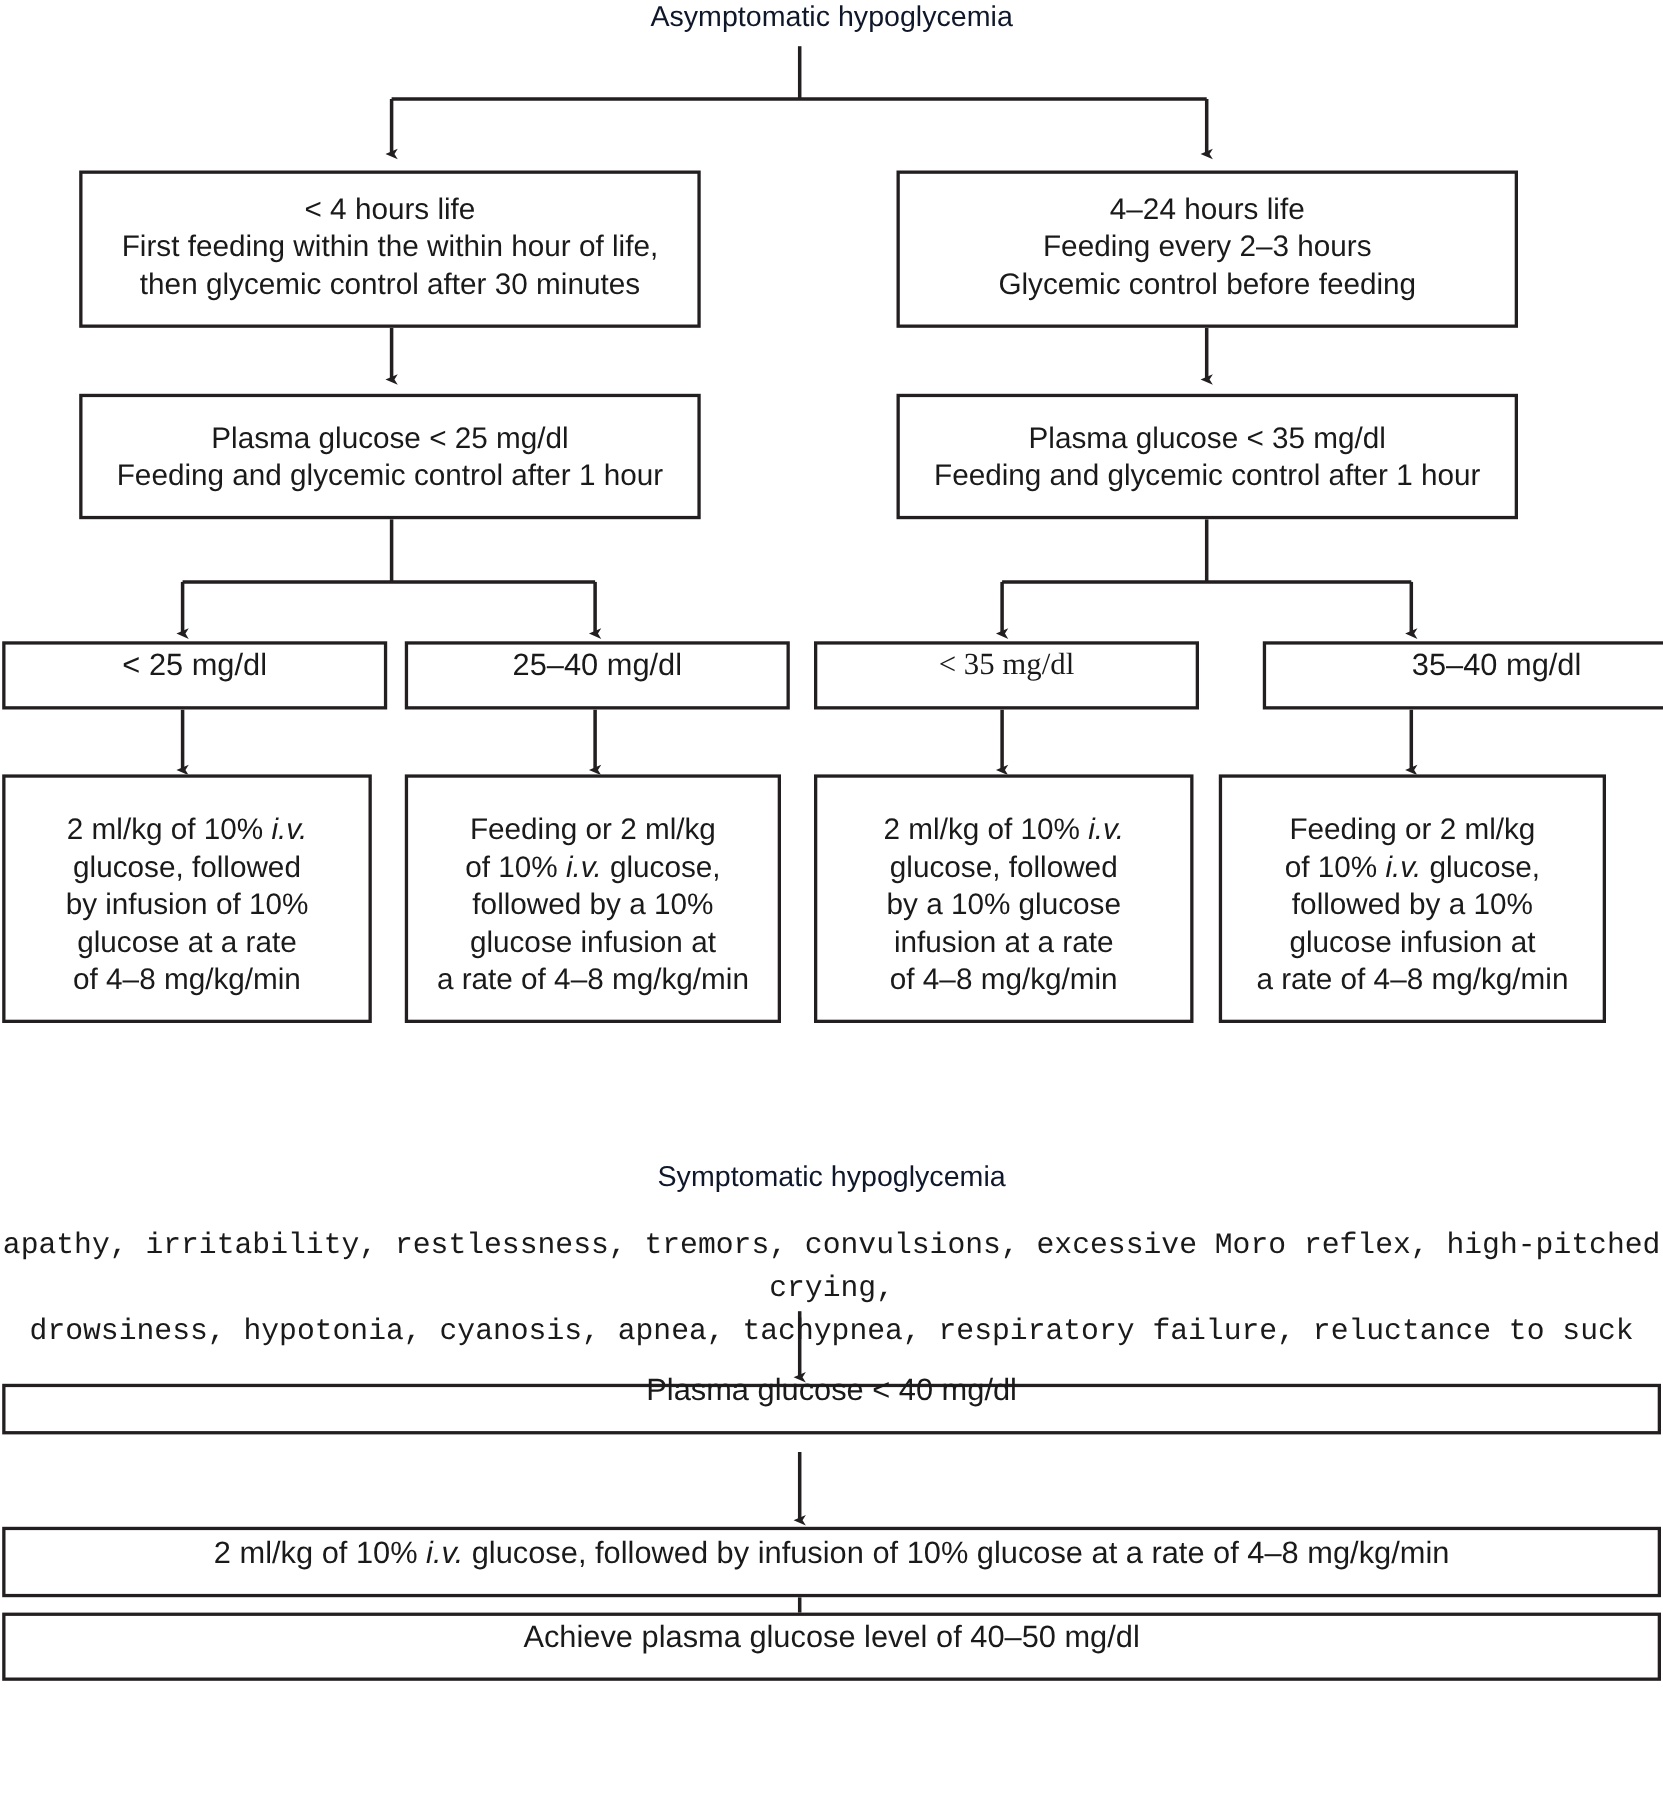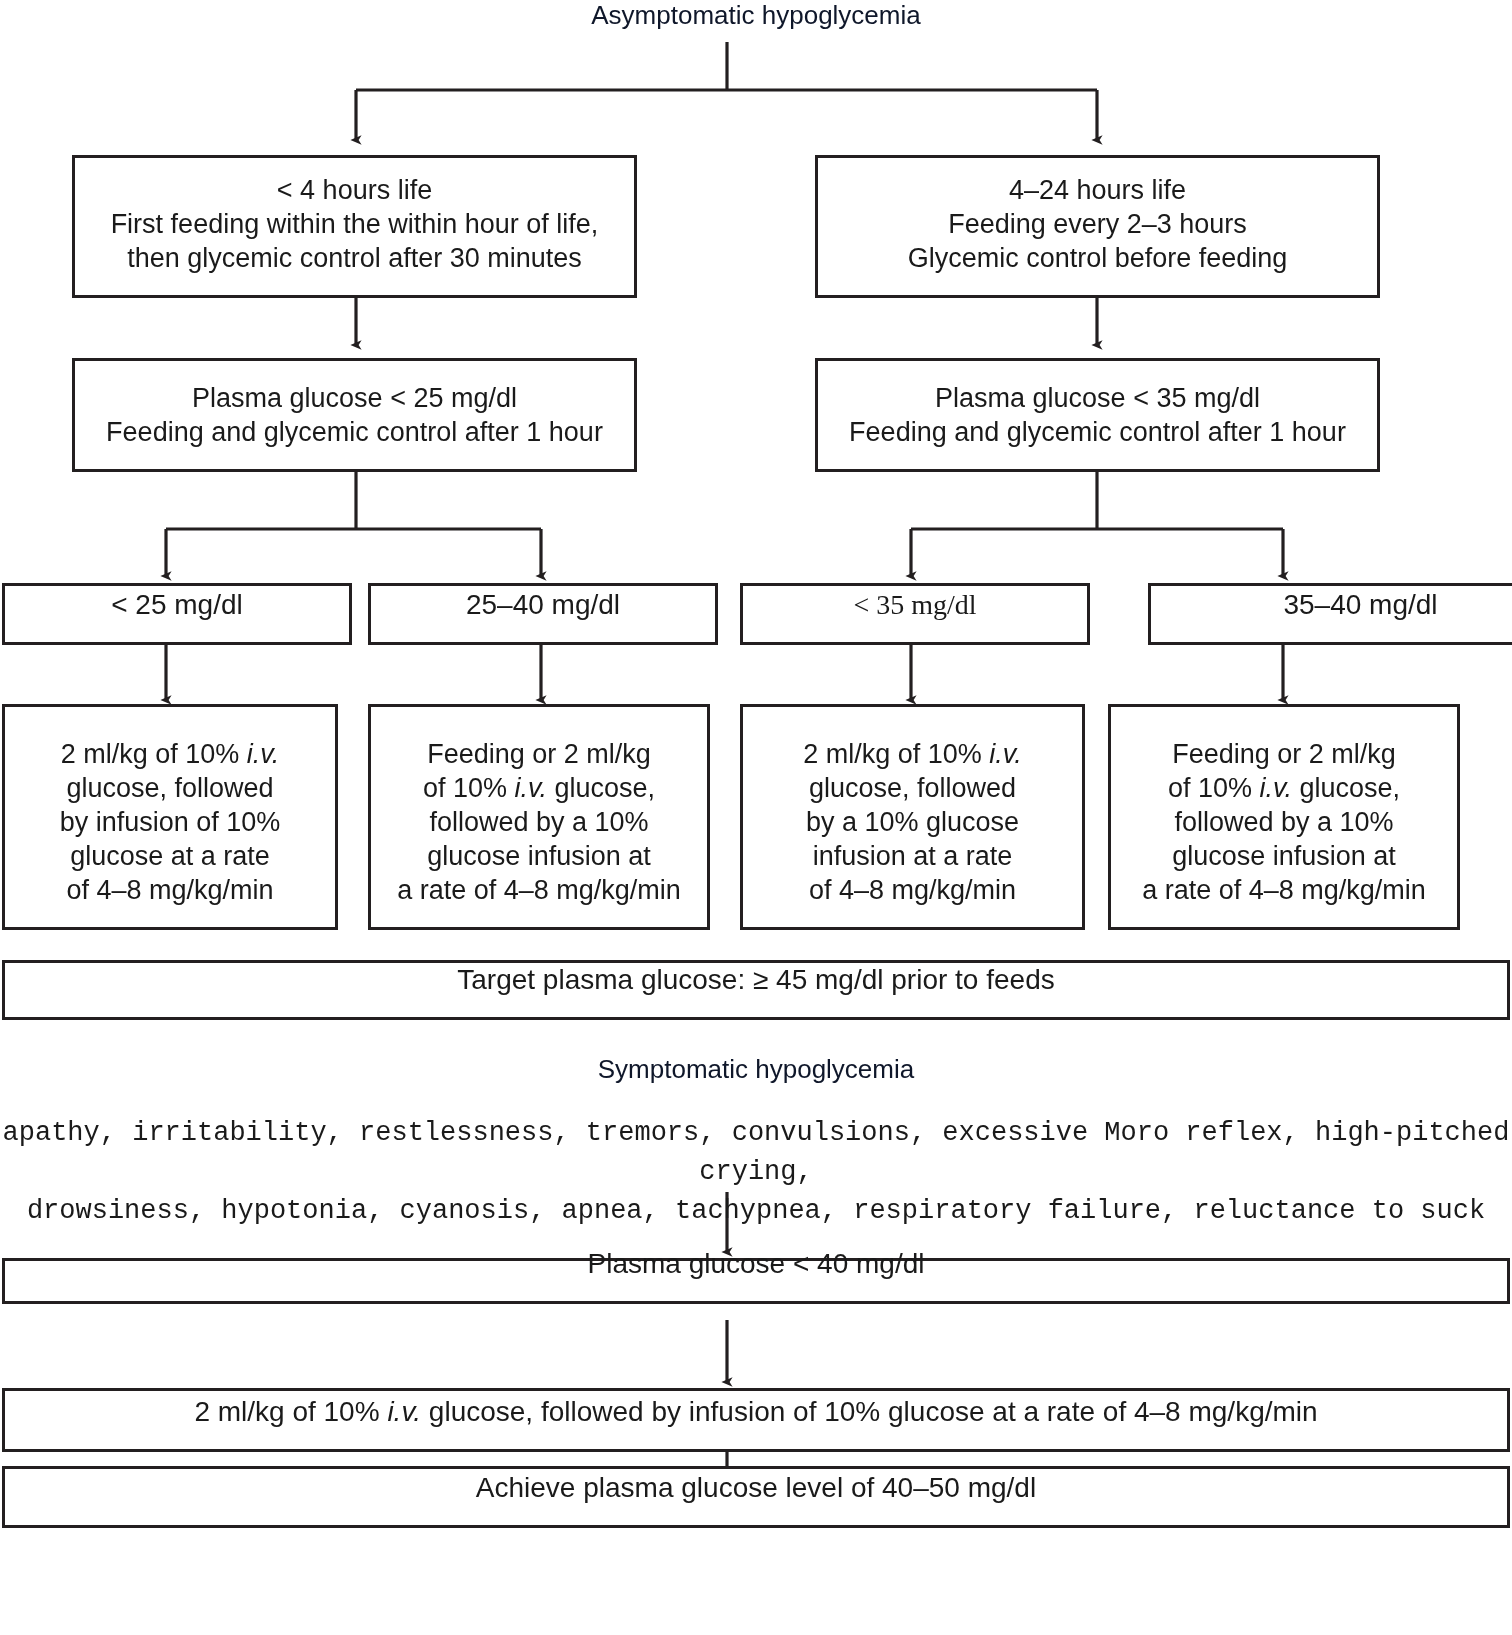--- a/index.html
+++ b/index.html
@@ -180,23 +180,20 @@
   <div class="box tbox" style="left:1108px; top:704px; width:352px; height:226px;">
     <div class="inner">
         <div>Feeding or 2 ml/kg</div>
         <div>of 10% <span class="ital">i.v.</span> glucose,</div>
         <div>followed by a 10%</div>
         <div>glucose infusion at</div>
         <div>a rate of 4–8 mg/kg/min</div>
       </div>
   </div>
 
-  <div class="box widebox" style="left:2px; top:960px; width:1508px; height:60px;">
-    <div class="inner">Target plasma glucose:  ≥ 45 mg/dl prior to feeds</div>
-  </div>
 
   <div class="heading" style="left:0; top:1054px; width:1512px;">Symptomatic hypoglycemia</div>
 
   <div class="symptom-list" style="left:0; top:1114px; width:1512px;font-family:Liberation Mono, monospace;">
     <div>apathy, irritability, restlessness, tremors, convulsions, excessive Moro reflex, high-pitched crying,</div>
     <div>drowsiness, hypotonia, cyanosis, apnea, tachypnea, respiratory failure, reluctance to suck</div>
   </div>
 
   <div class="box widebox" style="left:2px; top:1258px; width:1508px; height:46px;">
     <div class="inner">Plasma glucose &lt; 40 mg/dl</div>

